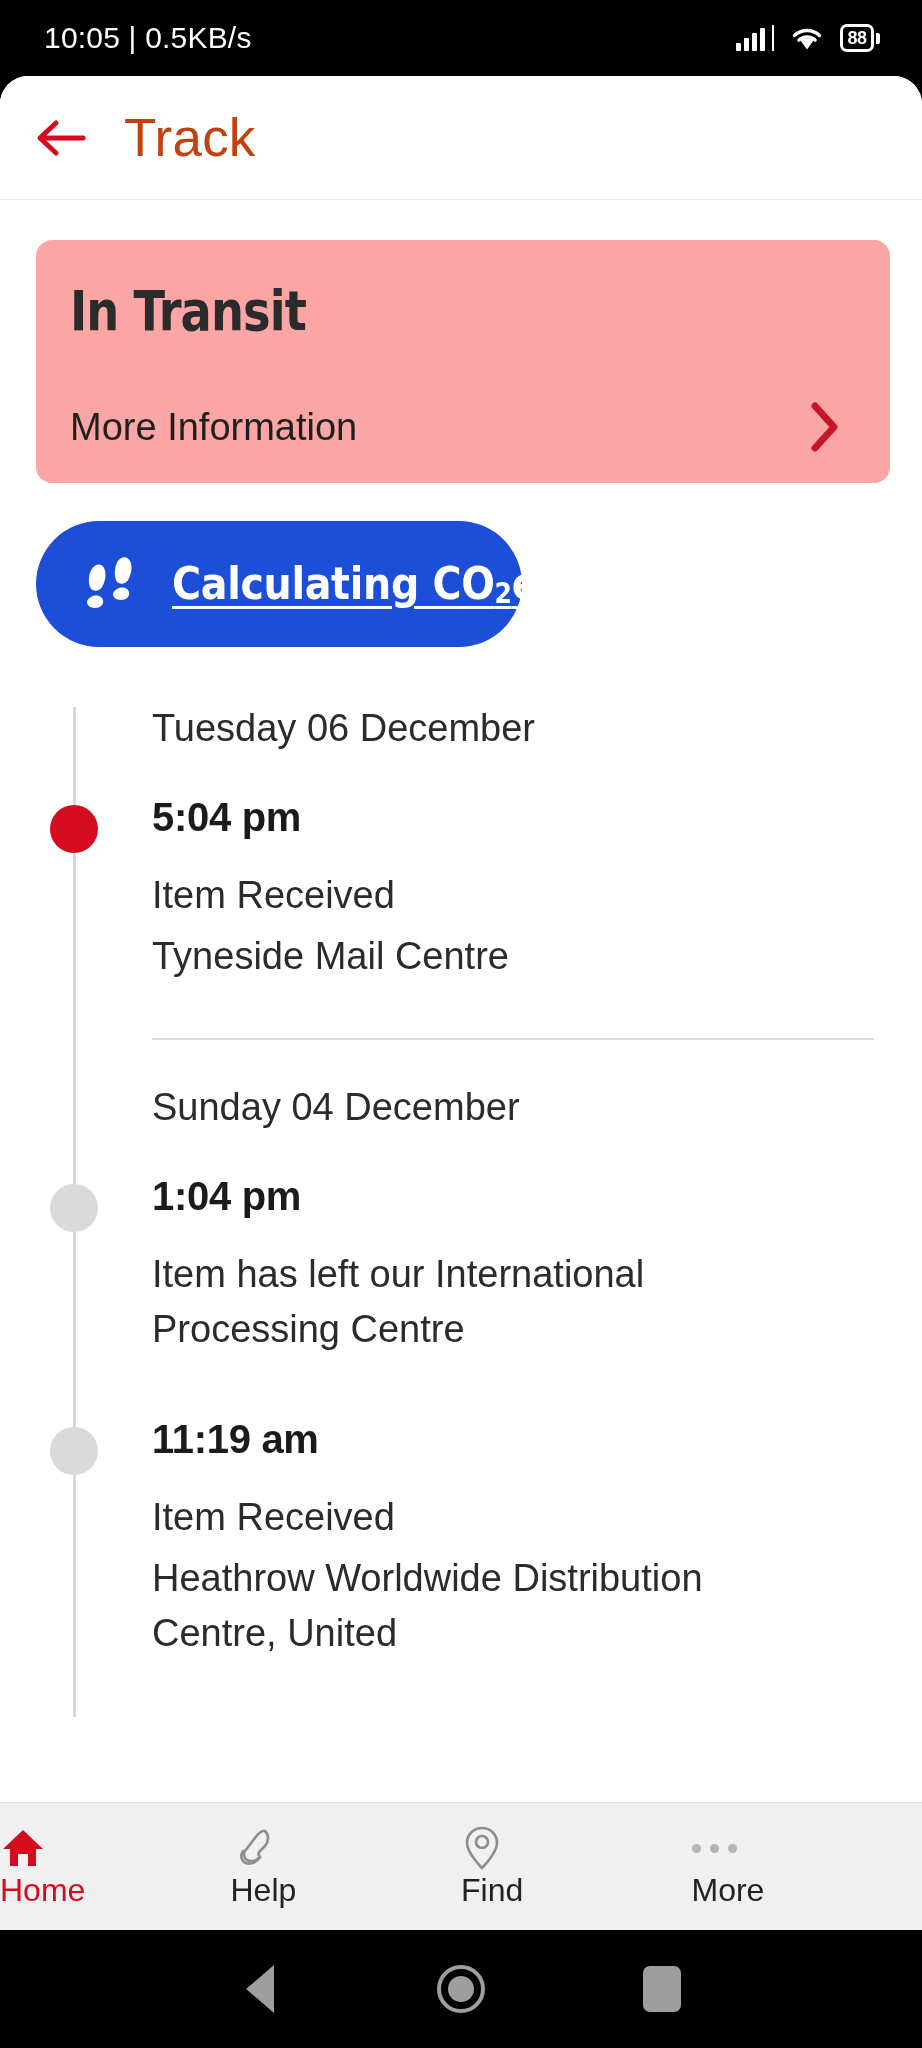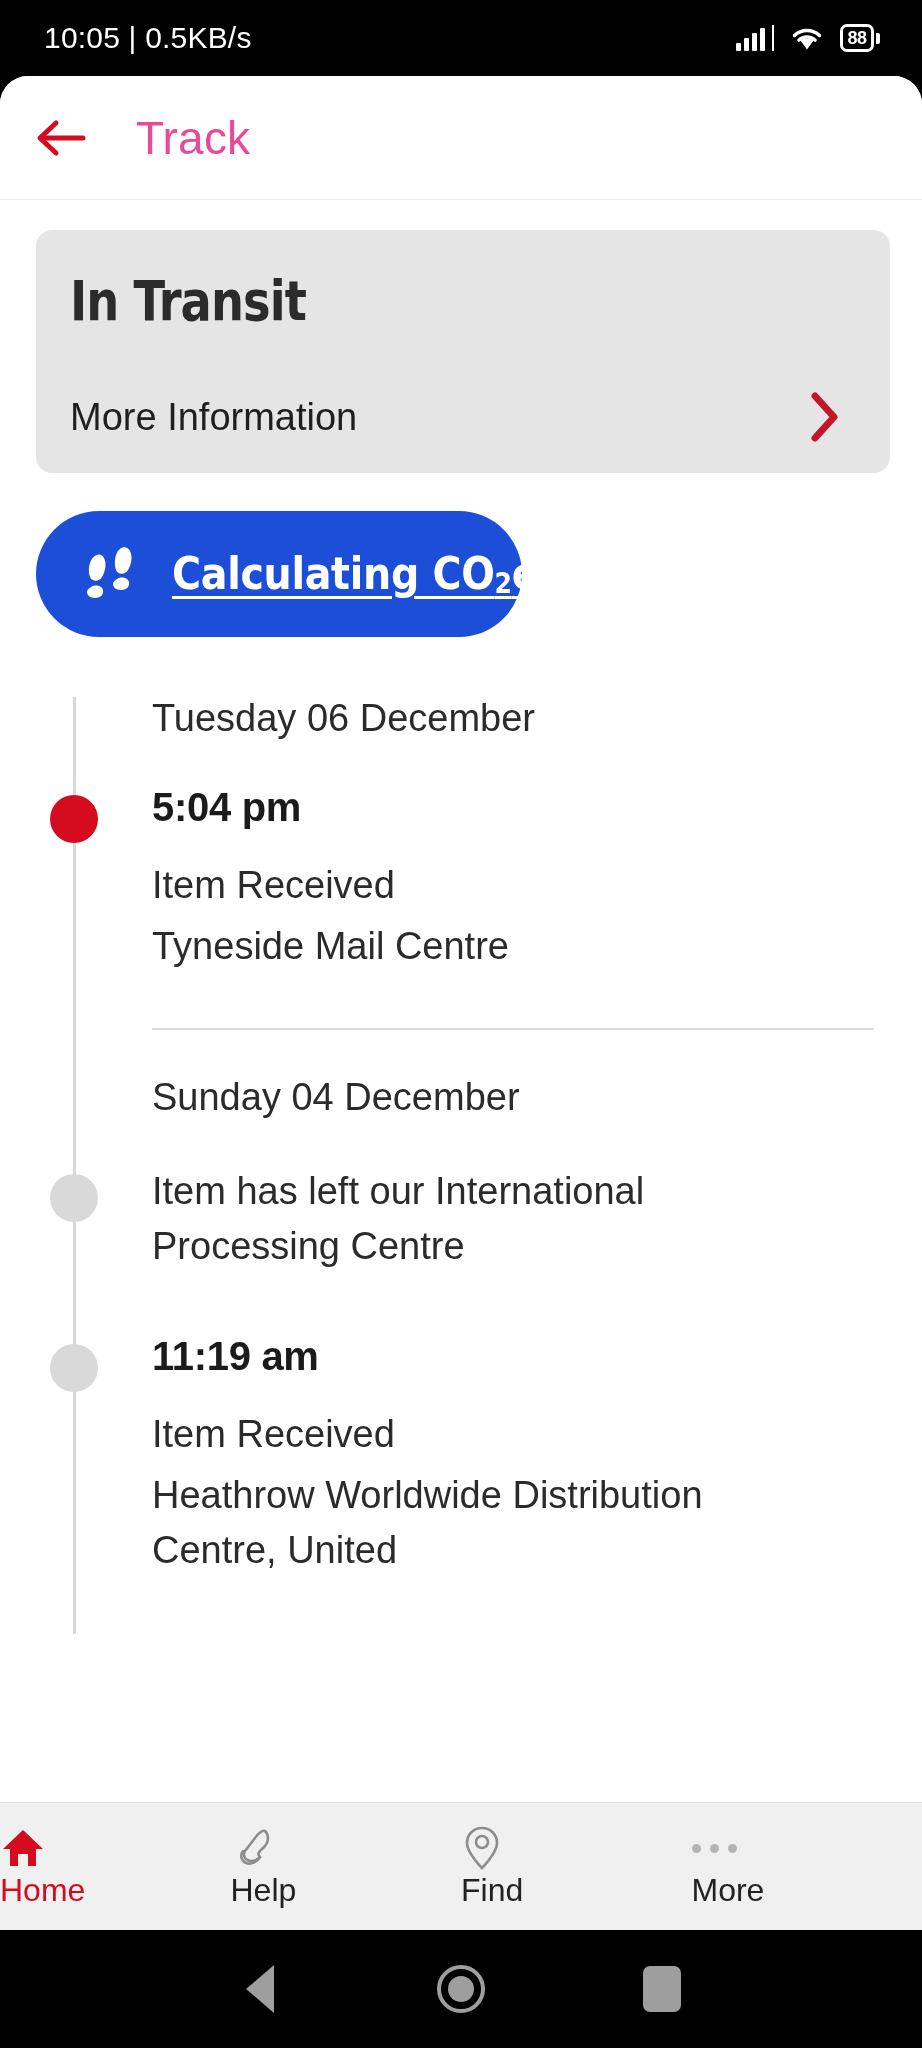--- a/index.html
+++ b/index.html
@@ -75,38 +75,38 @@
     border-bottom:1px solid #eeeeee;
     background:#fff;
     flex:0 0 auto;
   }
   .back-arrow{
     width:64px; height:64px;
     display:flex; align-items:center; justify-content:center;
     cursor:pointer;
   }
   .appbar-title{
-    font-size:46px;
-    color:#ec4899;
+    font-size:53px;
+    color:#c2410c;
     font-weight:400;
-    margin-left:44px;
+    margin-left:32px;
     letter-spacing:.2px;
   }
 
   .content{
     flex:1 1 auto;
     overflow:hidden;
     position:relative;
     background:#fff;
   }
 
   
   .status-card{
-    margin:30px 32px 0 36px;
-    background:#e5e5e5;
+    margin:40px 32px 0 36px;
+    background:#fca5a5;
     border-radius:16px;
     padding:38px 34px 30px 34px;
     position:relative;
   }
   .status-title{
     font-family:"Liberation Sans Narrow","DejaVu Sans Condensed","Liberation Sans",sans-serif;
     font-size:56px;
     font-weight:700;
     color:#2b2b2b;
     letter-spacing:-1px;
@@ -346,20 +346,21 @@
             <div class="tl-line">Tyneside Mail Centre</div>
           </div>
         </div>
 
         <div class="tl-divider"></div>
 
         <div class="tl-group">
           <div class="tl-date">Sunday 04 December</div>
           <div class="tl-entry" style="padding-bottom:54px">
             <div class="tl-dot"></div>
+            <div class="tl-time">1:04 pm</div>
             <div class="tl-line">Item has left our International Processing Centre</div>
           </div>
           <div class="tl-entry">
             <div class="tl-dot"></div>
             <div class="tl-time">11:19 am</div>
             <div class="tl-line">Item Received</div>
             <div class="tl-line">Heathrow Worldwide Distribution Centre, United</div>
           </div>
         </div>
       </div>

